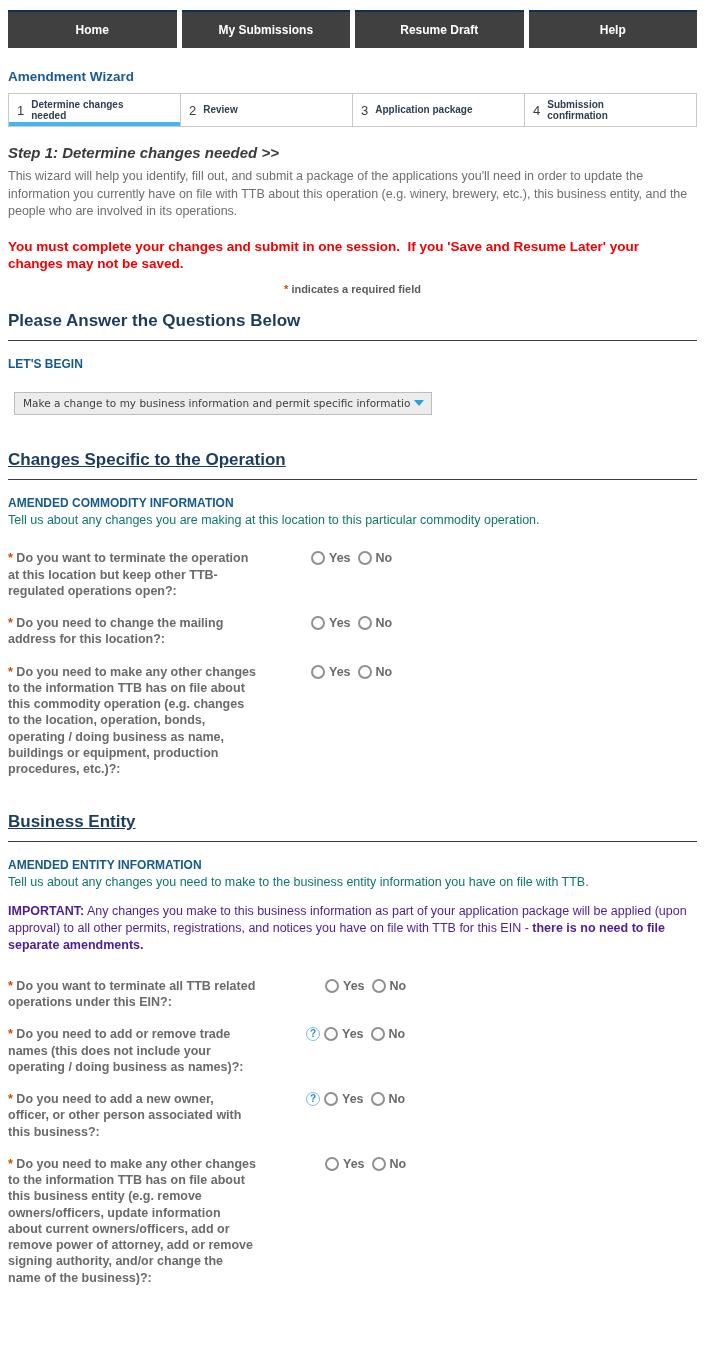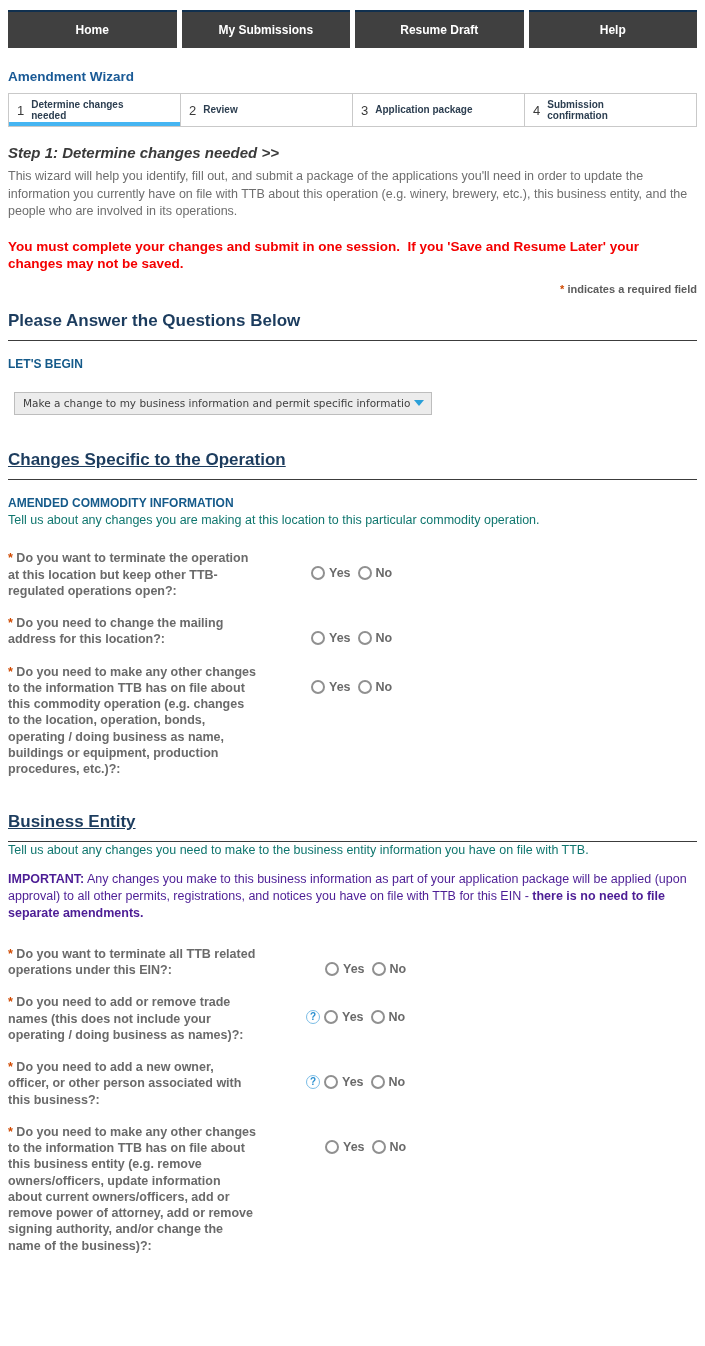--- a/index.html
+++ b/index.html
@@ -32,37 +32,37 @@
   }
   .step:last-child { border-right: none; }
   .step.active { box-shadow: inset 0 -4px 0 #45b5f2; }
   .step-num { font-size: 13px; color: #3a3a3a; font-weight: normal; }
   .step-label { font-size: 10px; color: #2c3e50; font-weight: bold; line-height: 1.15; max-width: 105px; }
 
   
   .step-heading { font-size: 15px; font-style: italic; font-weight: bold; color: #3a3a3a; margin: 17px 0 7px 0; }
   .intro { font-size: 12.5px; line-height: 1.4; color: #6e6e6e; max-width: 685px; }
   .warning { color: #f40000; font-weight: bold; font-size: 13.5px; line-height: 1.3; margin: 17px 0 6px 0; max-width: 670px; white-space: pre-wrap; }
-  .required-note { text-align: right; font-size: 11px; color: #5c5c5c; font-weight: bold; margin: 10px 0 2px 0; }
+  .required-note { text-align: center; font-size: 11px; color: #5c5c5c; font-weight: bold; margin: 10px 0 2px 0; }
   .req { color: #d04a02; font-weight: bold; }
 
   
   .section-title { font-size: 17px; font-weight: bold; color: #1c3c5e; margin-top: 16px; }
   .section-title.gap-lg { margin-top: 35px; text-decoration: underline; }
   .rule { border: none; border-top: 1px solid #3c3c3c; margin: 9px 0 0 0; }
   .subsection-title { font-size: 12px; font-weight: bold; color: #155a8a; margin: 16px 0 2px 0; }
   .subsection-desc { font-size: 12.5px; color: #0f766e; line-height: 1.35; max-width: 690px; }
 
   
   .q-row { display: flex; align-items: flex-start; margin: 16px 0; }
   .q-label {
     width: 248px; flex: 0 0 248px; font-size: 12.5px; font-weight: bold;
     color: #6a6a6a; line-height: 1.3;
   }
-  .q-answer { display: flex; align-items: flex-start; margin-left: 7px; margin-top: 16px; padding-left: 48px; }
+  .q-answer { display: flex; align-items: flex-start; margin-left: 7px; margin-top: 1px; padding-left: 48px; }
   .radio {
     width: 14px; height: 14px; border: 2px solid #909090; border-radius: 50%;
     background: #fff; display: inline-block; cursor: pointer; flex: 0 0 auto;
   }
   .radio-label { font-size: 12.5px; font-weight: bold; color: #6a6a6a; margin: 0 7px 0 4px; }
   .help {
     width: 14px; height: 14px; border: 1px solid #7bbde6; border-radius: 50%;
     color: #2a8fd0; font-size: 10px; line-height: 12px; text-align: center;
     font-weight: bold; margin-right: 4px; cursor: pointer; flex: 0 0 auto;
   }
@@ -179,20 +179,21 @@
     <div class="q-answer">
       <span class="radio"></span>
       <span class="radio-label">Yes</span>
       <span class="radio"></span>
       <span class="radio-label">No</span>
     </div>
   </div>
 
   <h2 class="section-title gap-lg">Business Entity</h2>
   <hr class="rule">
+  <h3 class="subsection-title">AMENDED ENTITY INFORMATION</h3>
   <p class="subsection-desc">Tell us about any changes you need to make to the business entity information you have on file with TTB.</p>
 
   <p class="important-para">
     <span class="b">IMPORTANT:</span><span> Any changes you make to this business information as part of your application package will be applied (upon approval) to all other permits, registrations, and notices you have on file with TTB for this EIN - </span><span class="b">there is no need to file separate amendments.</span>
   </p>
 
   <div class="q-row" style="margin-top:24px;">
     <div class="q-label">
       <span class="req">*</span>
       <span>Do you want to terminate all TTB related operations under this EIN?:</span>

